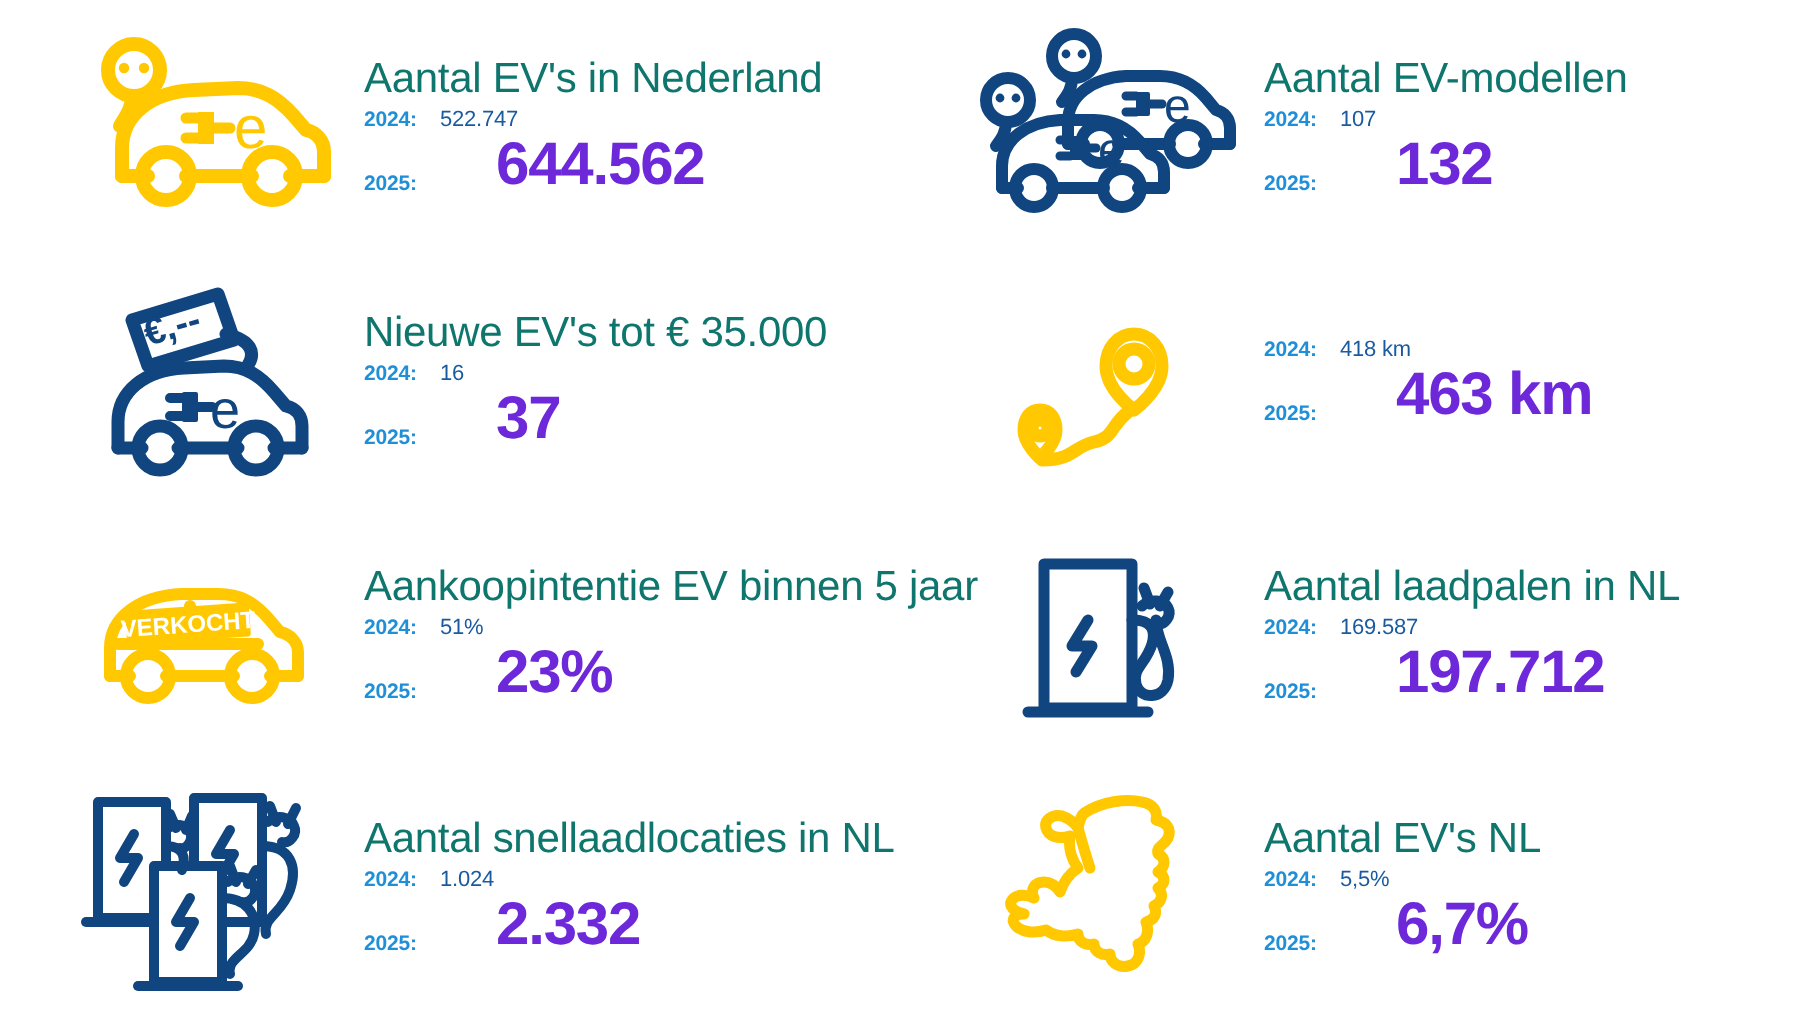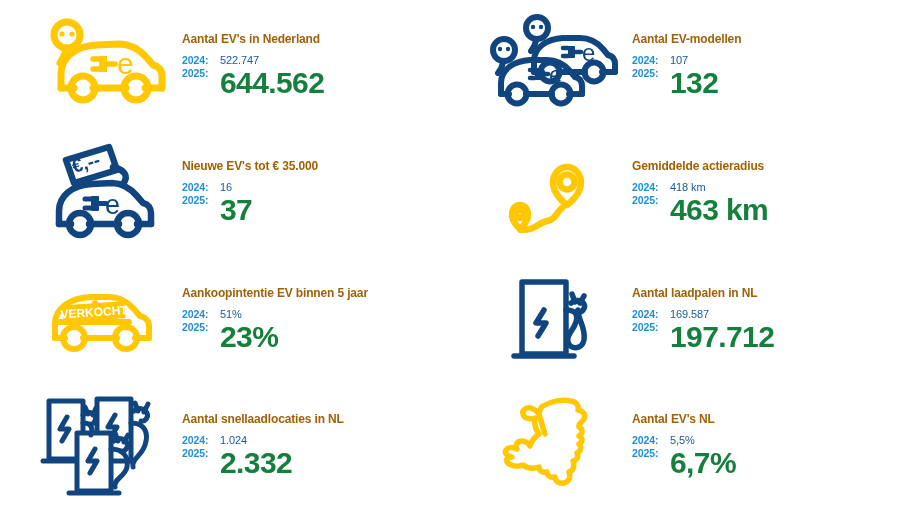--- a/index.html
+++ b/index.html
@@ -43,31 +43,31 @@
     overflow: visible;
   }
   .stat-text {
     flex: 1 1 auto;
     padding-left: 6px;
     display: flex;
     flex-direction: column;
     justify-content: center;
   }
   .stat-title {
-    color: #a16207;
-    font-weight: bold;
-    font-size: 12px;
+    color: #0f766e;
+    font-weight: normal;
+    font-size: 21px;
     letter-spacing: -0.15px;
     line-height: 19px;
     margin-bottom: 5px;
     white-space: nowrap;
   }
   .stat-row {
     display: flex;
-    align-items: flex-start;
+    align-items: flex-end;
     white-space: nowrap;
   }
   .stat-row.prev { margin-bottom: 1px; }
   .year-label {
     color: #1F8FD8;
     font-size: 10.5px;
     font-weight: bold;
     letter-spacing: -0.1px;
     min-width: 34px;
   }
@@ -75,26 +75,27 @@
     min-width: 34px;
   }
   .value-prev {
     color: #1A5BA0;
     font-size: 11px;
     font-weight: normal;
     letter-spacing: -0.1px;
     padding-left: 4px;
   }
   .value-curr {
-    color: #15803d;
+    color: #6d28d9;
     font-size: 30px;
     font-weight: bold;
     letter-spacing: -0.6px;
     line-height: 31px;
     padding-left: 4px;
+    margin-left: 28px;
   }
 </style>
 </head>
 <body>
 
 <div class="infographic">
 
   <div class="stat">
     <div class="stat-icon">
       <svg width="128" height="96" viewBox="0 0 128 96">
@@ -226,21 +227,20 @@
         <g fill="none" stroke="#FFC800" stroke-width="6.5" stroke-linecap="round" stroke-linejoin="round">
           <path d="M86,44 C86,56 72,66 72,66 C72,66 58,56 58,44 C58,35 64,28 72,28 C80,28 86,35 86,44 Z"></path>
           <circle cx="72" cy="43" r="7.5"></circle>
           <path d="M33,76 C33,83 25,90 25,90 C25,90 17,83 17,76 C17,70 20,66 25,66 C30,66 33,70 33,76 Z"></path>
           <circle cx="25" cy="75" r="4"></circle>
           <path d="M69,67 C60,74 62,80 52,82 C42,84 42,91 26,91"></path>
         </g>
       </svg>
     </div>
     <div class="stat-text">
-      <div class="stat-title">Gemiddelde actieradius</div>
       <div class="stat-row prev">
         <span class="year-label">2024:</span>
         <span class="value-prev">418 km</span>
       </div>
       <div class="stat-row curr">
         <span class="year-label">2025:</span>
         <span class="value-curr">463 km</span>
       </div>
     </div>
   </div>

